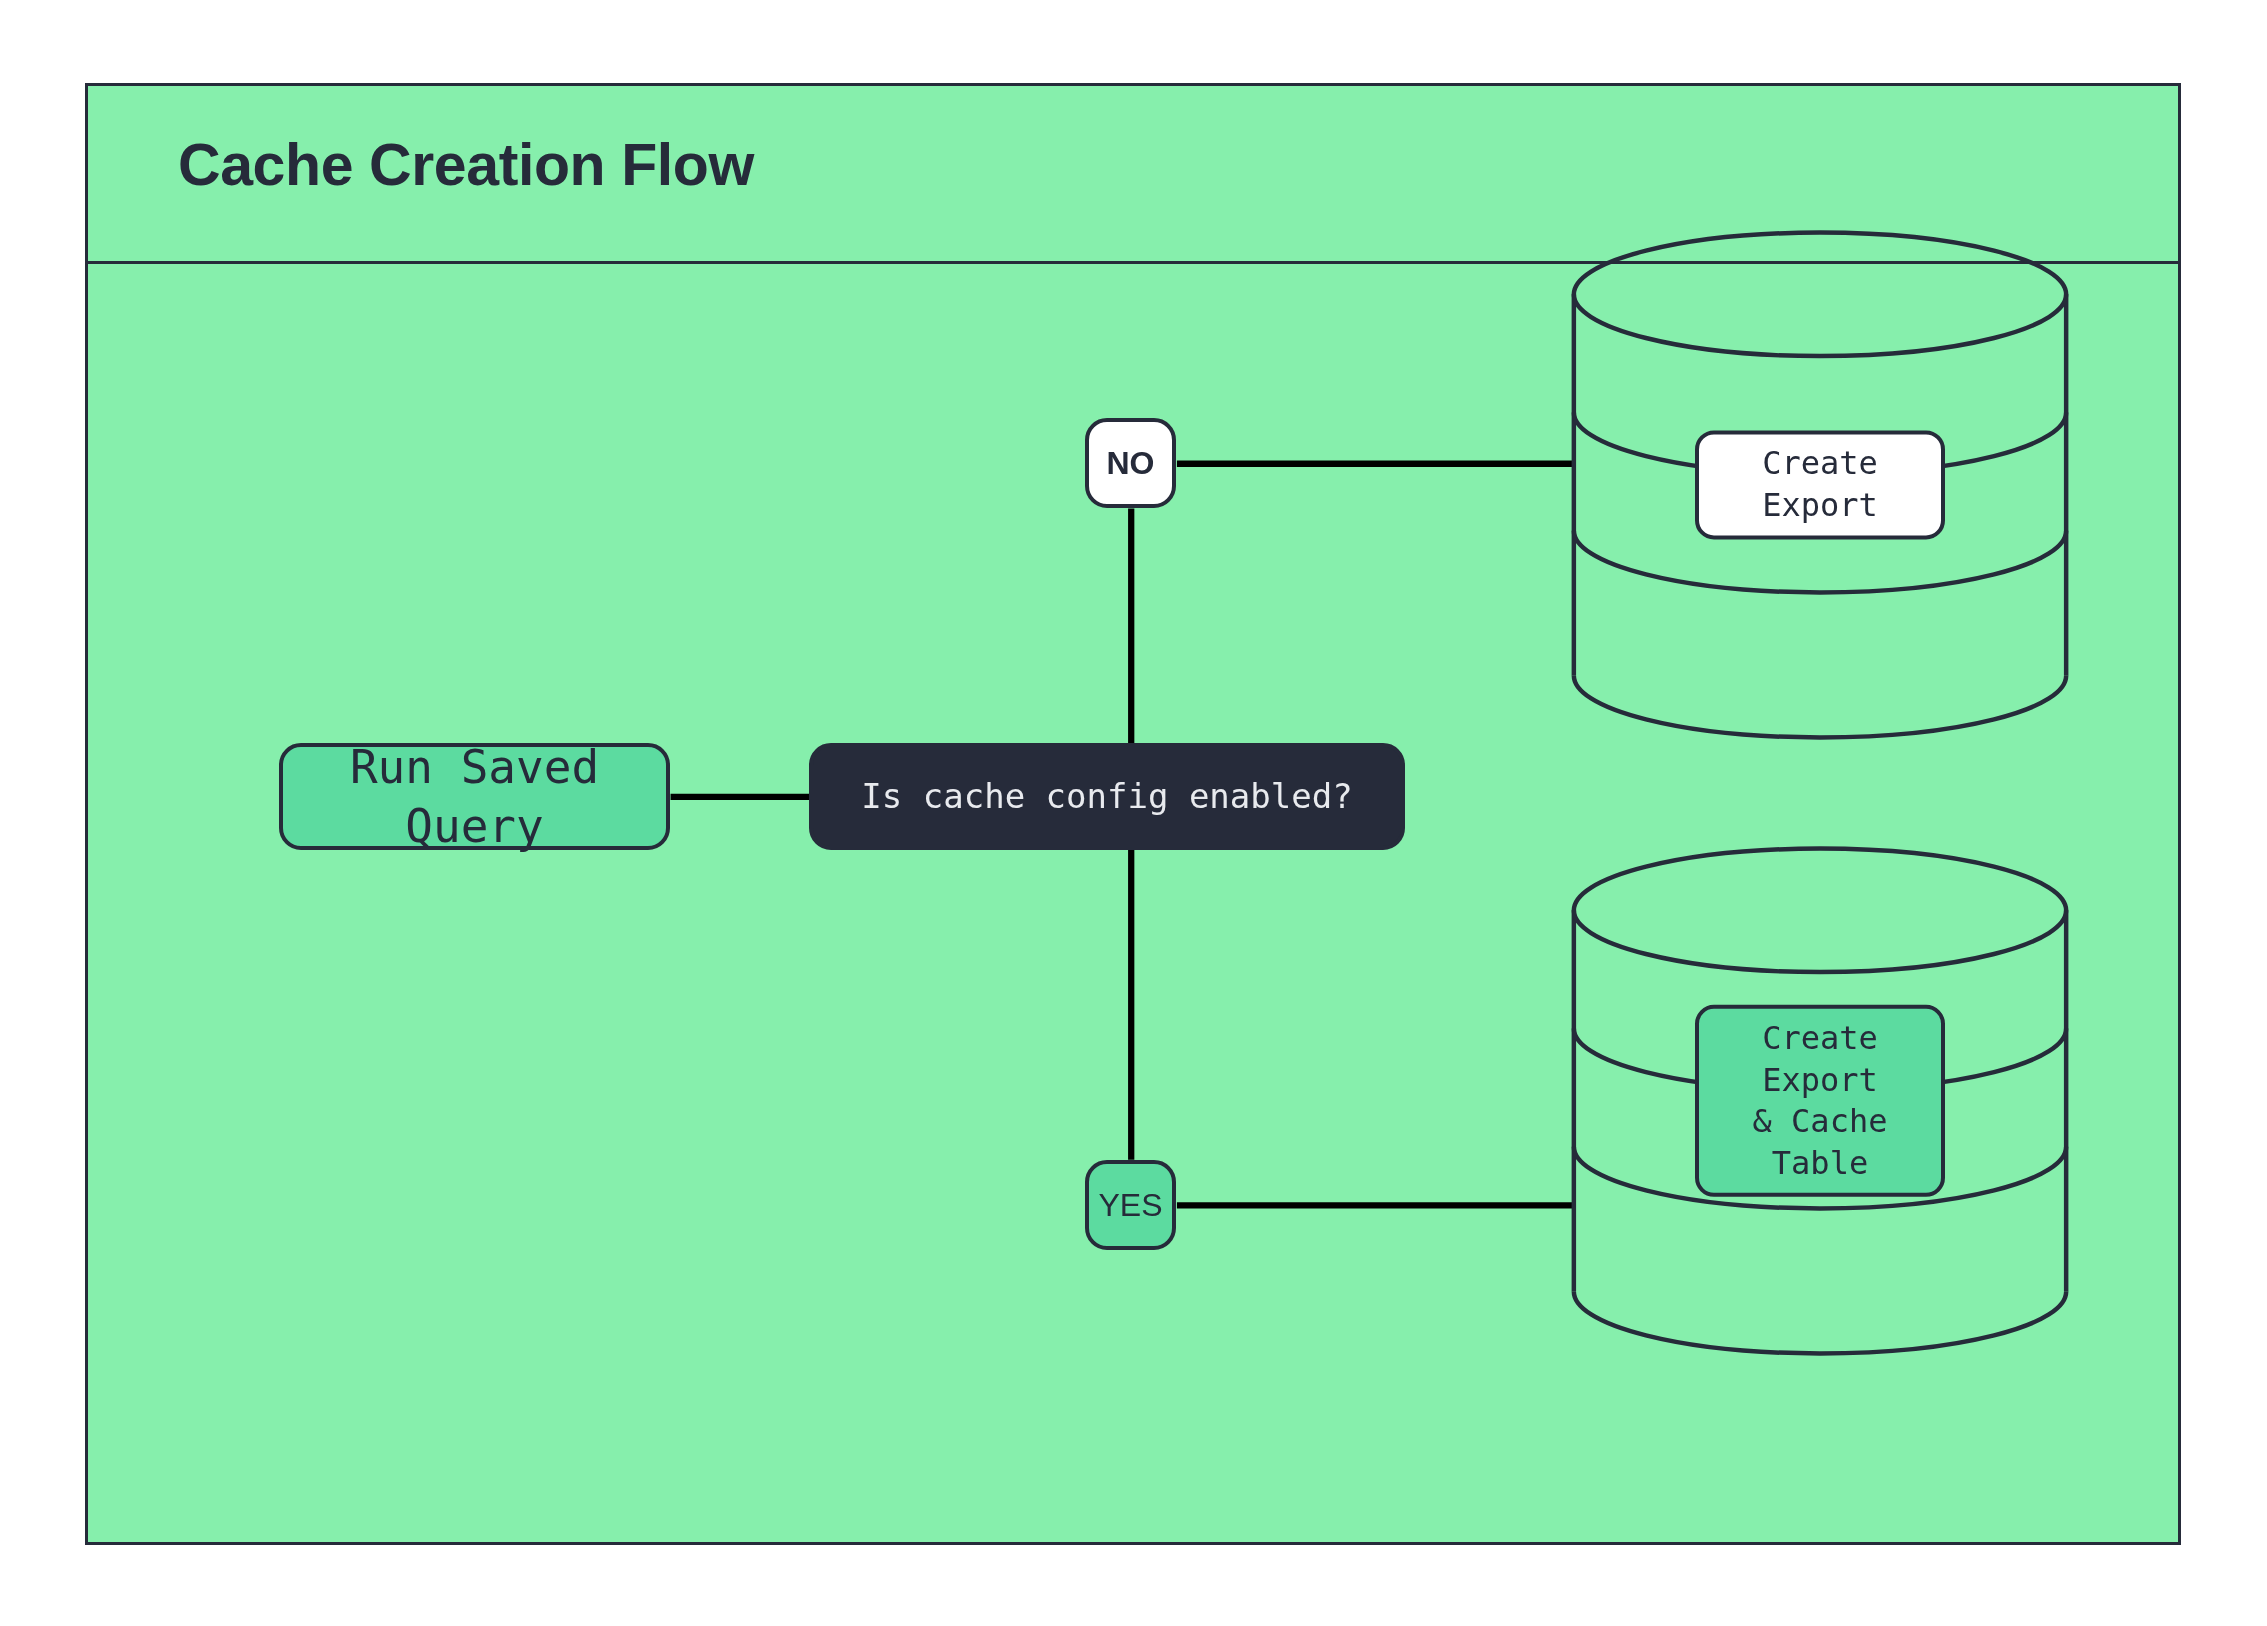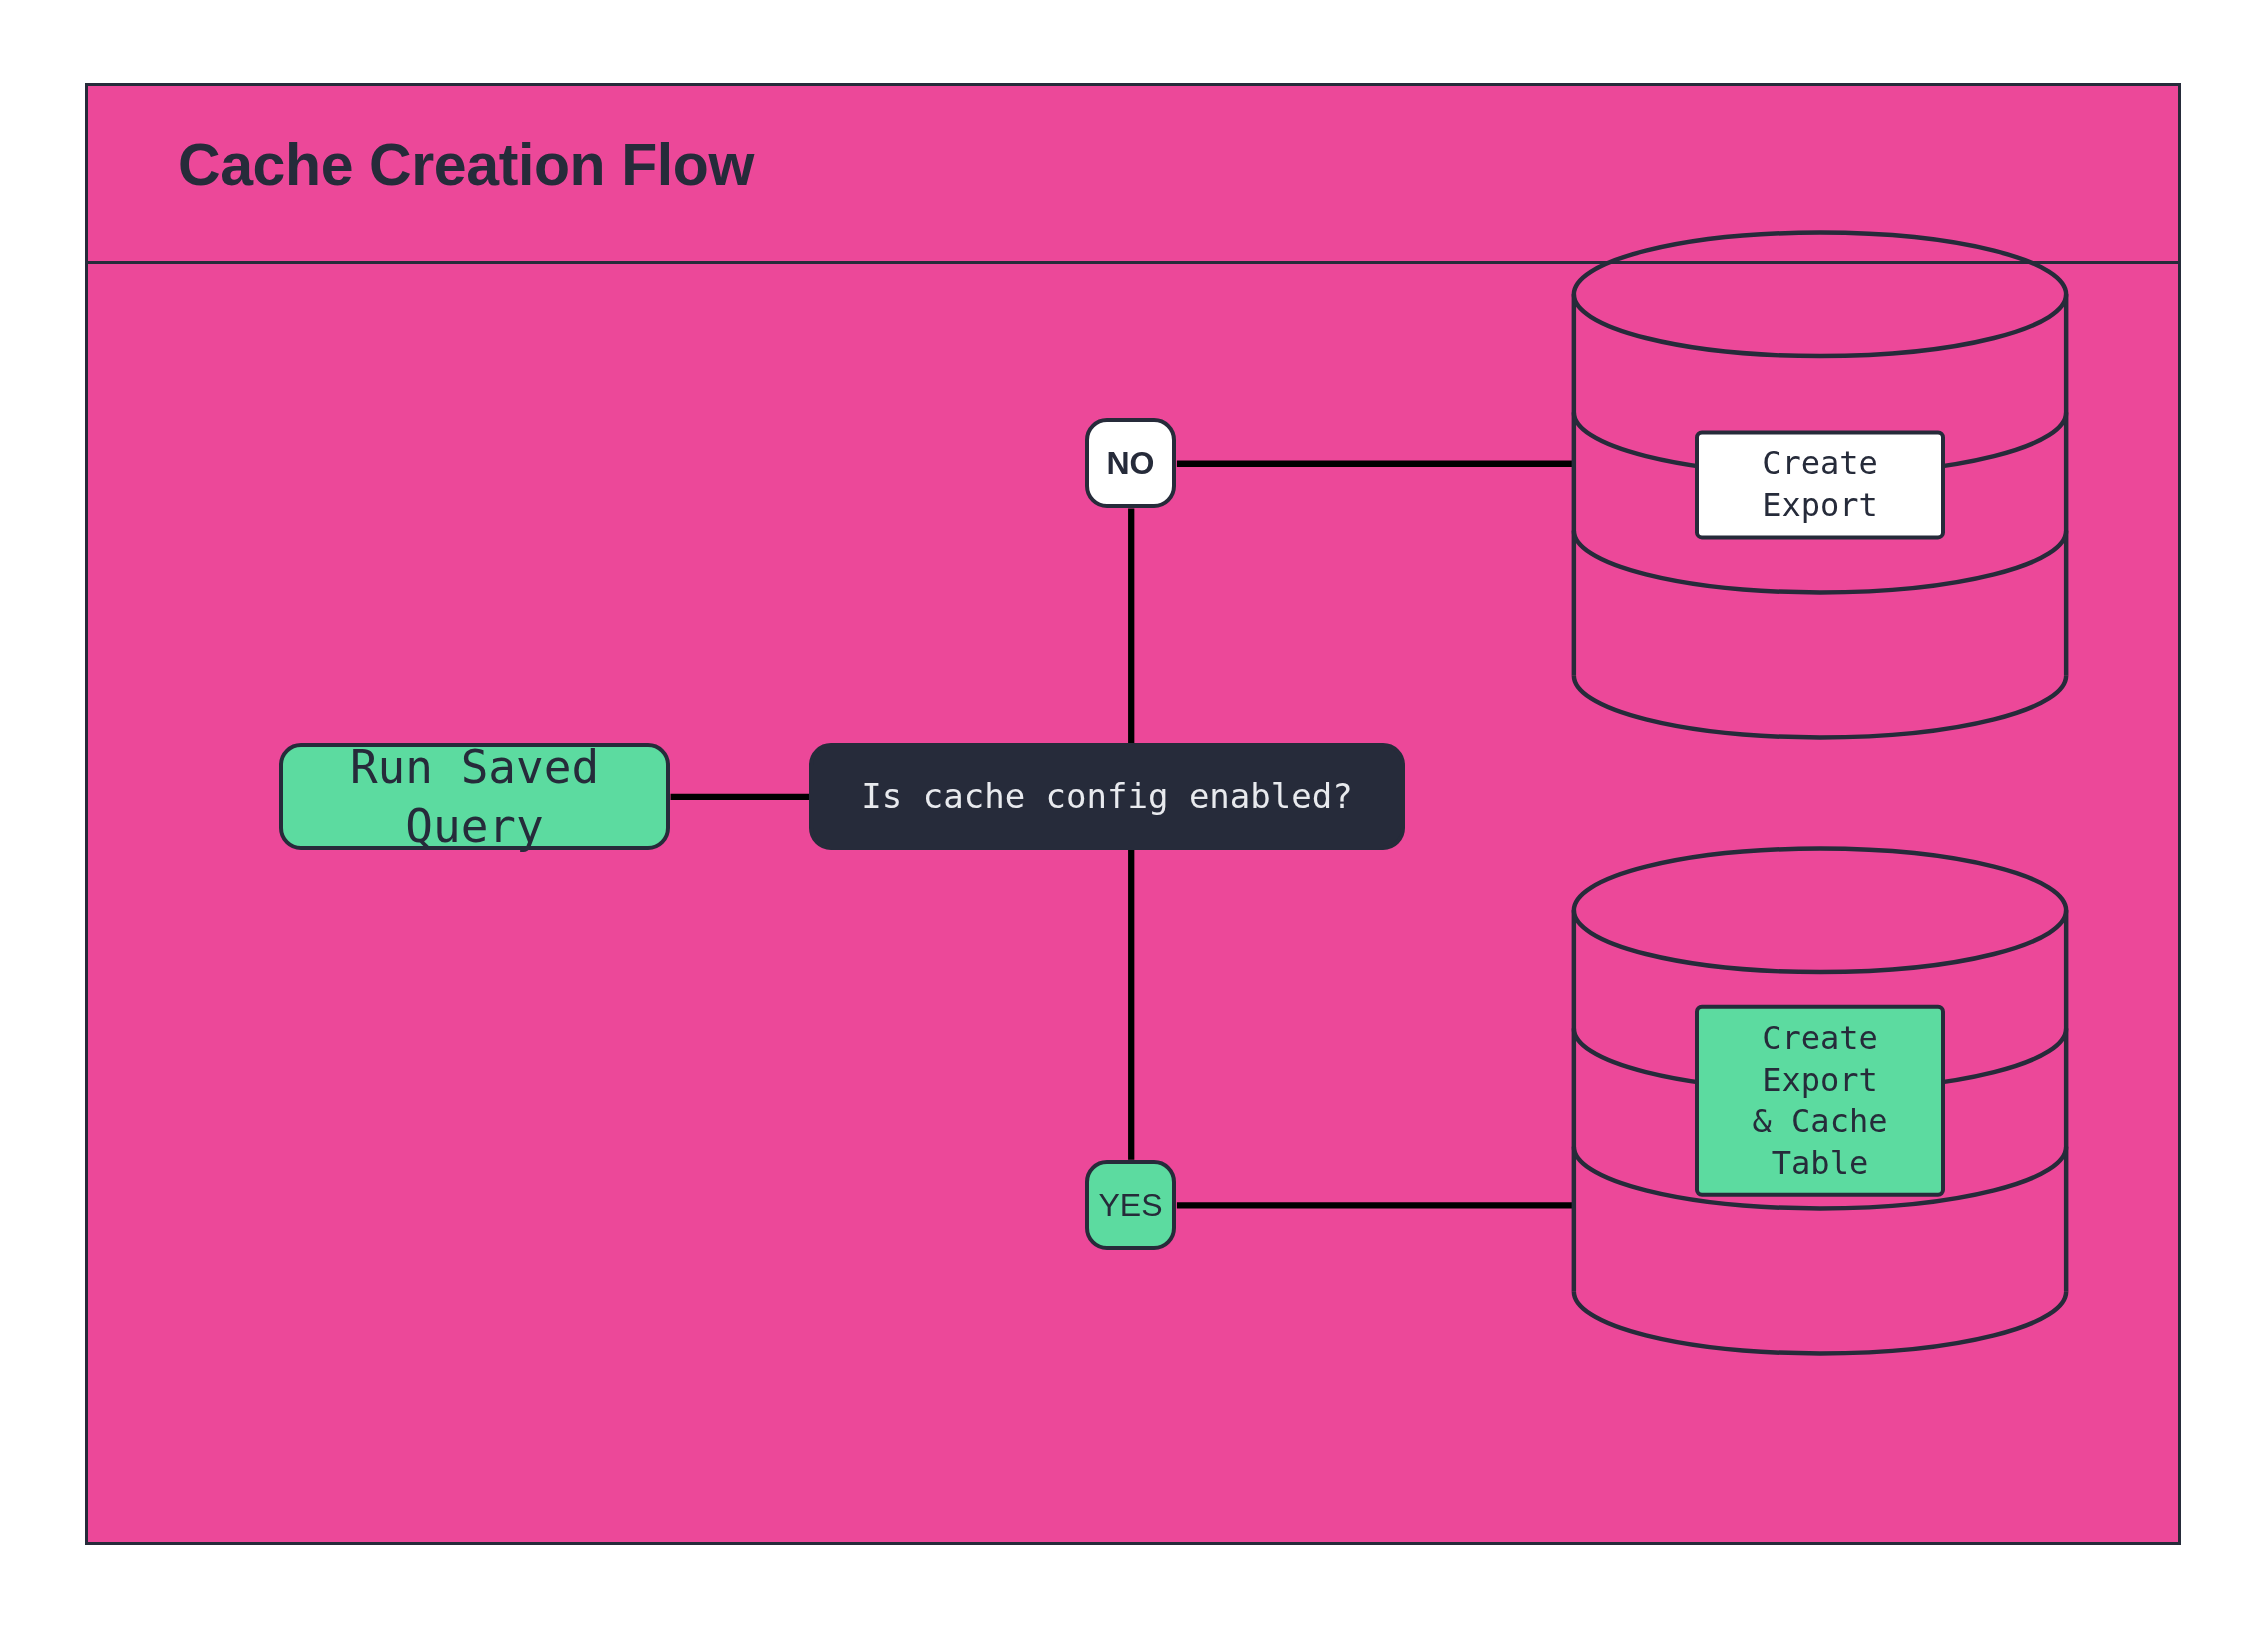--- a/index.html
+++ b/index.html
@@ -16,21 +16,21 @@
 
   
   #diagram-frame {
     position: absolute;
     left: 85px;
     top: 83px;
     width: 2096px;
     height: 1462px;
     border: 3.6px solid #262b3a;
     box-sizing: border-box;
-    background: #ec4899;
+    background: #86efac;
   }
 
   
   #diagram-header {
     position: absolute;
     left: 0;
     top: 0;
     width: 100%;
     height: 178px;
     border-bottom: 3.6px solid #262b3a;
@@ -126,21 +126,21 @@
   #cylinder-export-cache { left: 1482px; top: 581px; }
   .cylinder svg { display: block; width: 100%; height: 100%; }
 
   .cyl-label {
     position: absolute;
     left: 50%;
     top: 50%;
     transform: translate(-50%, -50%);
     box-sizing: border-box;
     border: 4.5px solid #262b3a;
-    border-radius: 7px;
+    border-radius: 19px;
     padding: 9px 19.7px;
     font-family: "DejaVu Sans Mono", monospace;
     font-size: 32px;
     line-height: 1.3;
     color: #262b3a;
     text-align: center;
     white-space: pre-line;
   }
   .cyl-label.white { background: #ffffff; }
   .cyl-label.green { background: #5cdba0; }

